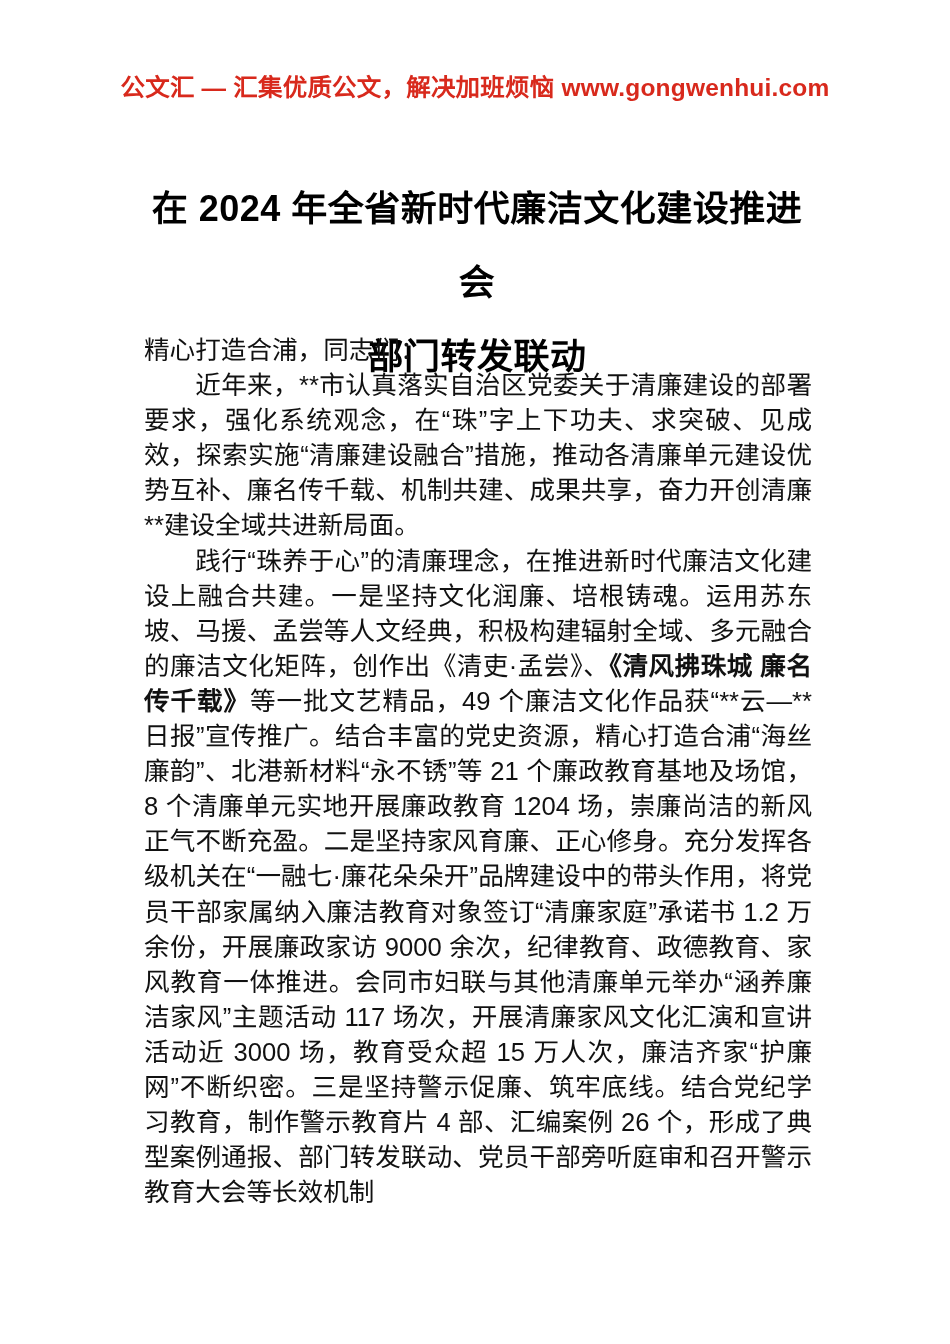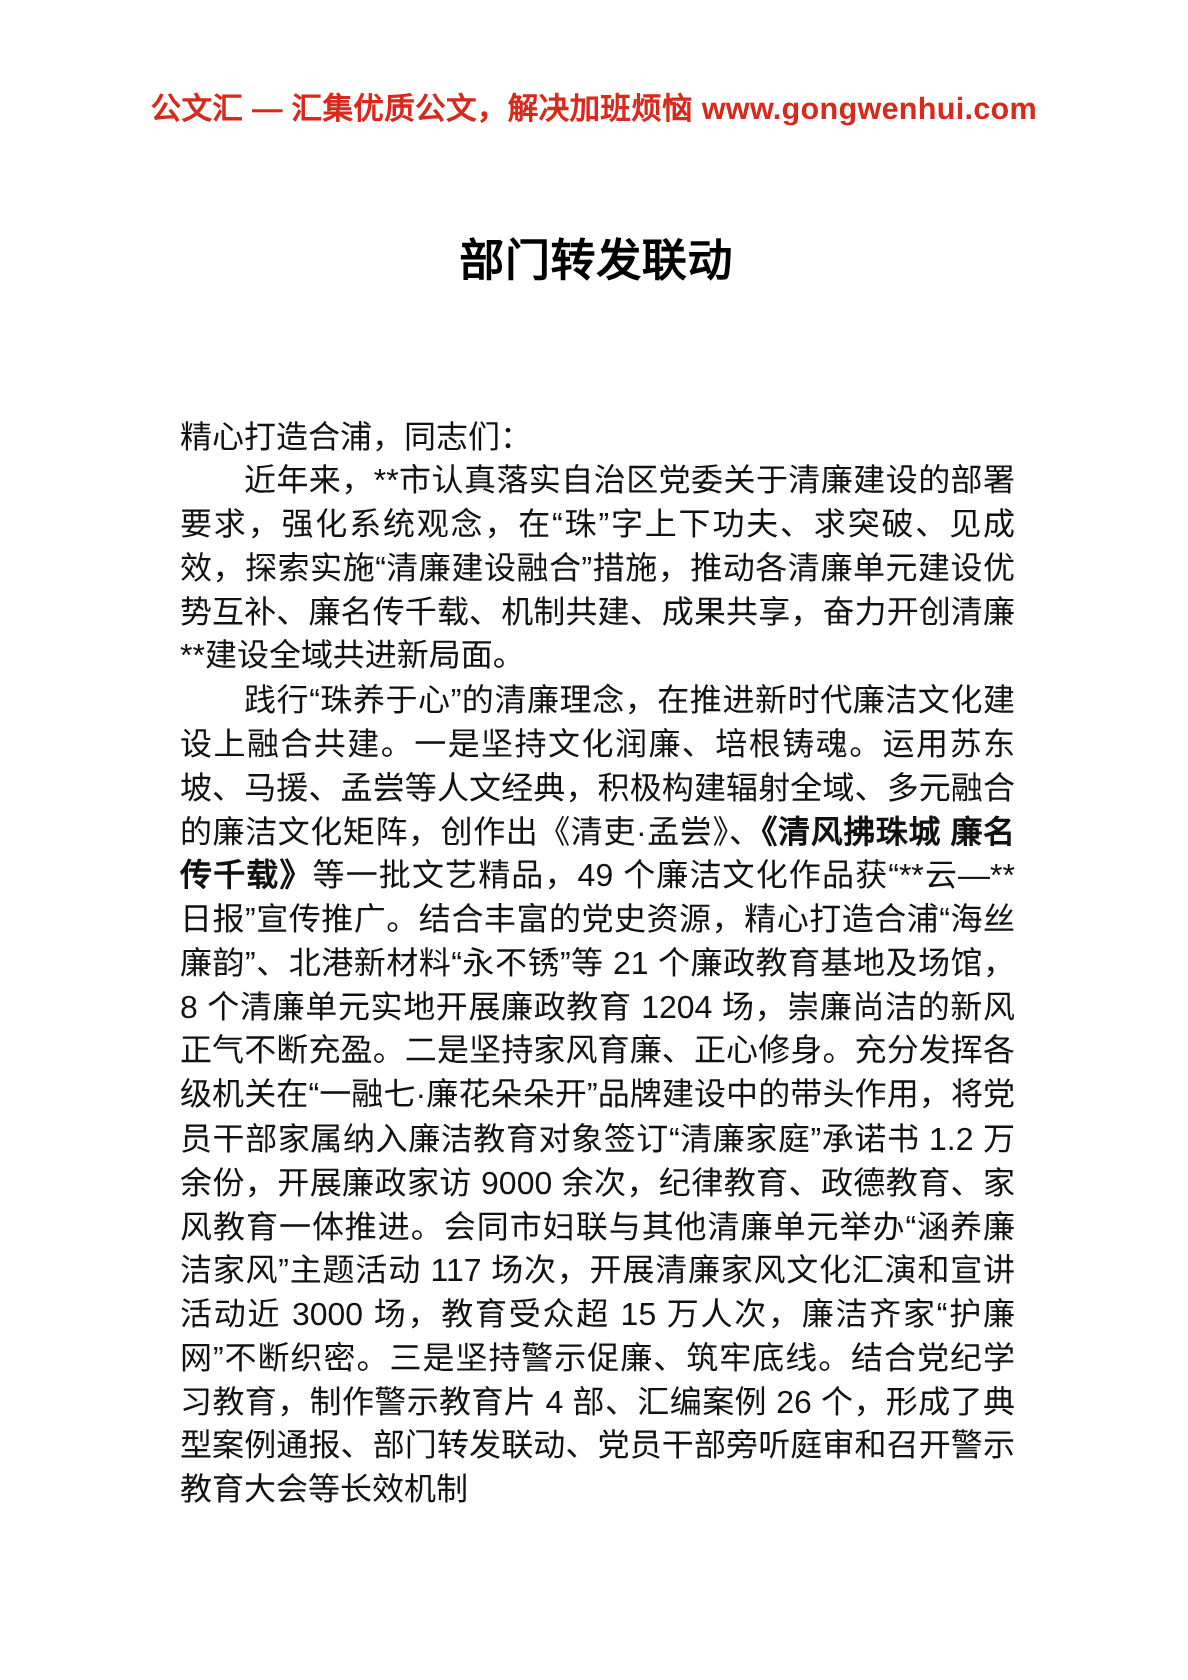--- a/index.html
+++ b/index.html
@@ -86,20 +86,21 @@
 </head>
 <body>
 
 <div class="page">
 
   <div class="banner">
     <span class="banner-text">公文汇 — 汇集优质公文，解决加班烦恼 www.gongwenhui.com</span>
   </div>
 
   <div class="doc-title">
+    <span class="tline">在 2024 年全省新时代廉洁文化建设推进会</span>
     <span class="tline">部门转发联动</span>
   </div>
 
   <div class="body-area">
 
     <p class="para">精心打造合浦，同志们：</p>
 
     <p class="para indent">近年来，**市认真落实自治区党委关于清廉建设的部署要求，强化系统观念，在“珠”字上下功夫、求突破、见成效，探索实施“清廉建设融合”措施，推动各清廉单元建设优势互补、廉名传千载、机制共建、成果共享，奋力开创清廉**建设全域共进新局面。</p>
 
     <p class="para indent">

